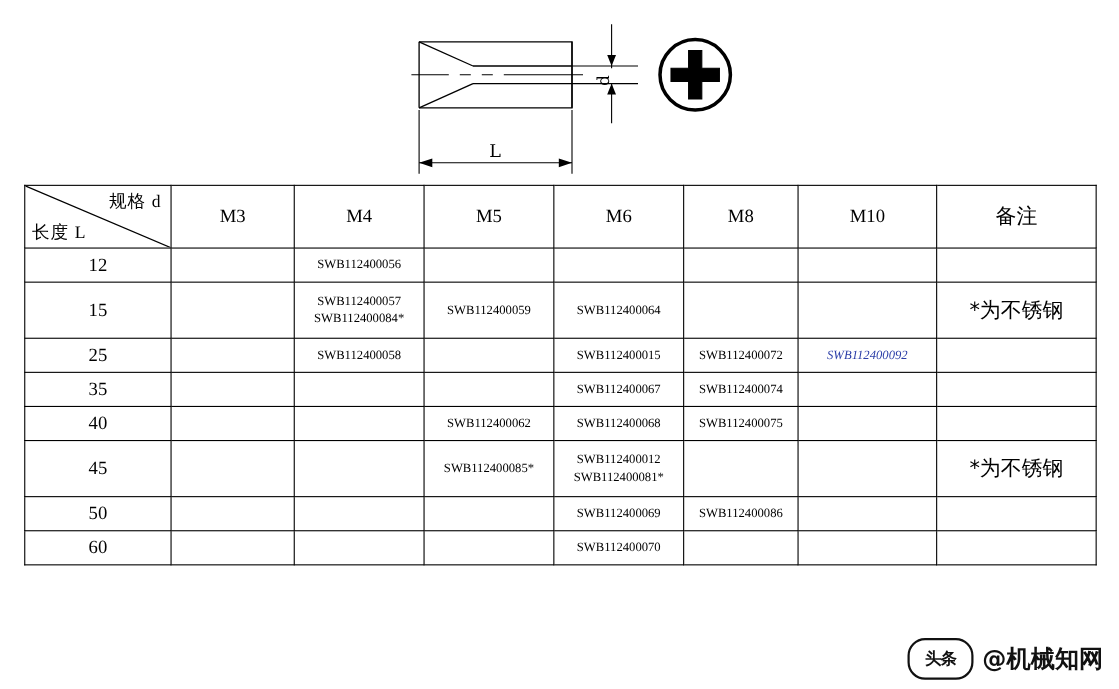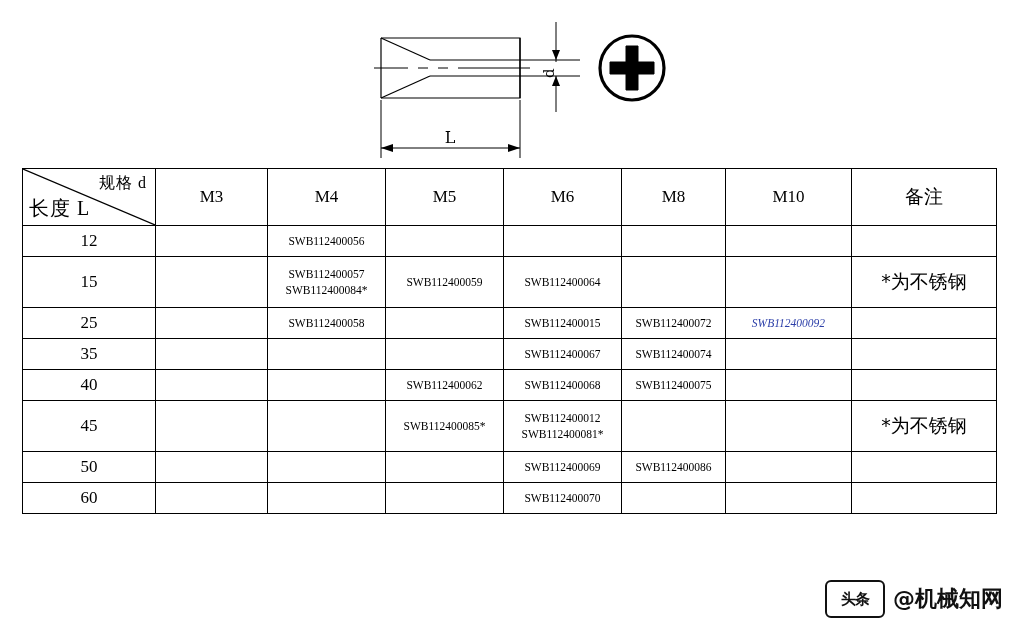--- a/index.html
+++ b/index.html
@@ -55,21 +55,21 @@
     right: 8px;
     top: 4px;
     font-size: 16px;
     letter-spacing: 1px;
     margin-left: 36px;
   }
   .corner-cell .lbl-l {
     position: absolute;
     left: 6px;
     bottom: 3px;
-    font-size: 20px;
+    font-size: 16px;
     letter-spacing: 1px;
   }
   .head-cell {
     font-size: 17px;
     height: 56px;
   }
   .len-cell {
     font-size: 17px;
   }
   .code-cell {
@@ -99,21 +99,21 @@
     bottom: 8px;
     display: flex;
     align-items: center;
     gap: 8px;
     font-family: "DejaVu Sans", sans-serif;
   }
   #watermark .wm-logo {
     width: 56px;
     height: 34px;
     border: 2.5px solid #111;
-    border-radius: 6px;
+    border-radius: 16px;
     display: flex;
     align-items: center;
     justify-content: center;
     font-size: 15px;
     font-weight: bold;
     letter-spacing: -1px;
     color: #111;
     background: rgba(255,255,255,0.85);
   }
   #watermark .wm-text {

